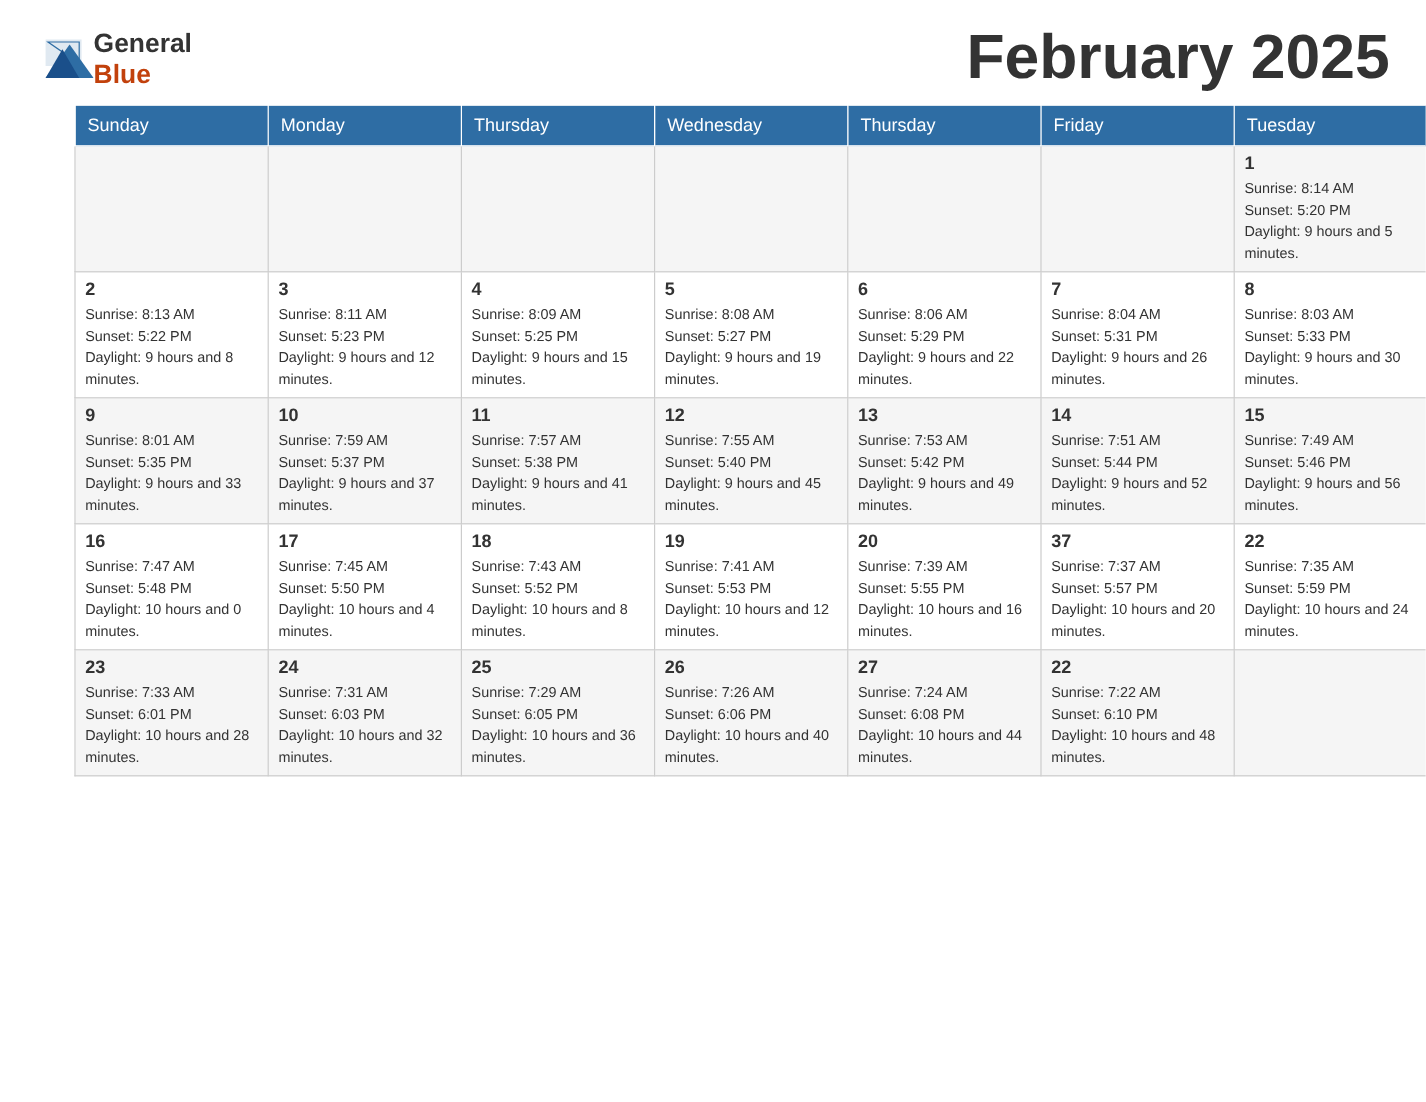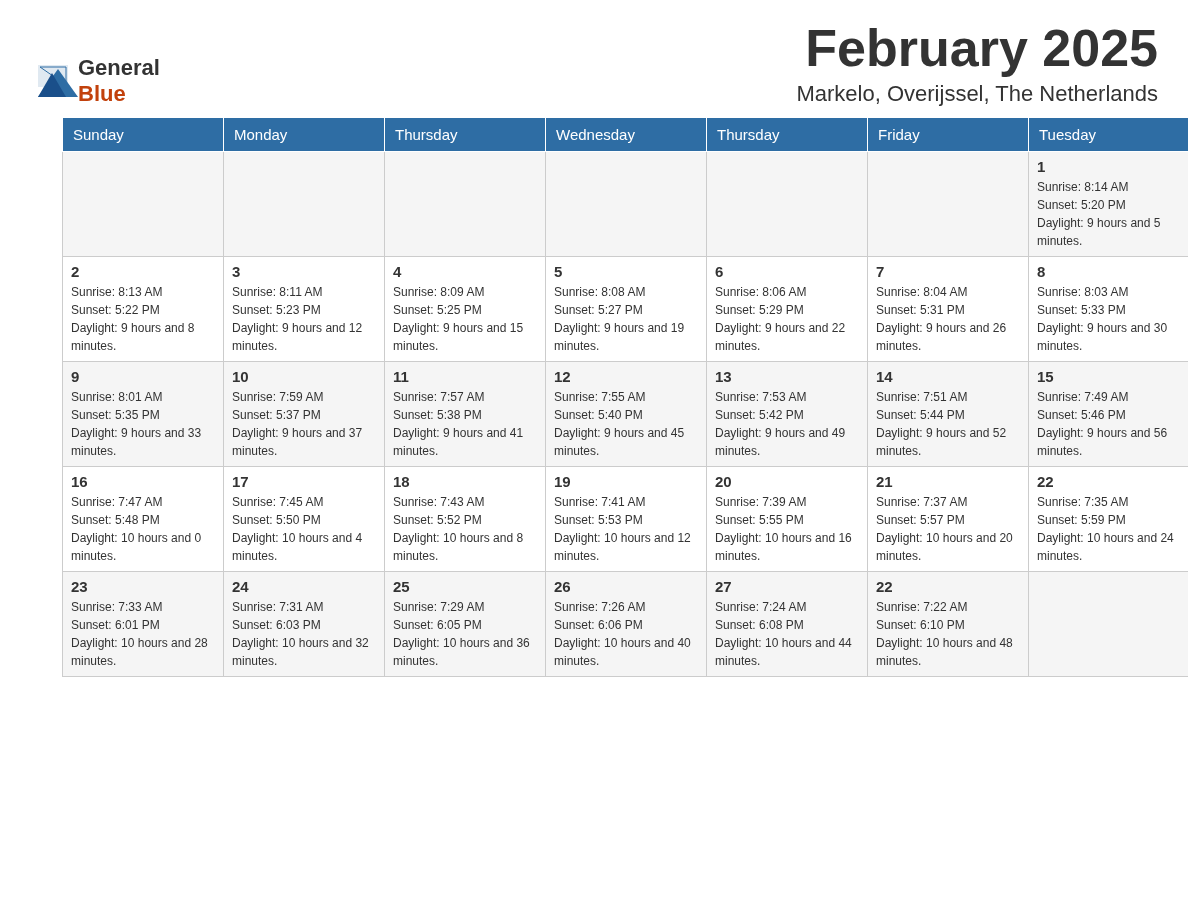--- a/index.html
+++ b/index.html
@@ -6,21 +6,21 @@
     body {
       font-family: Arial, sans-serif;
       background: #fff;
       padding: 20px 30px;
       width: 1188px;
       min-height: 918px;
     }
     .header {
       display: flex;
       justify-content: space-between;
-      align-items: flex-end;
+      align-items: center;
       margin-bottom: 10px;
     }
     .logo {
       display: flex;
       align-items: center;
       font-size: 22px;
       font-weight: bold;
       color: #333;
     }
     .logo-general { color: #333; }
@@ -103,21 +103,20 @@
       <polygon points="8,38 28,10 48,38" fill="#2e6da4"></polygon>
       <polygon points="8,38 22,14 36,38" fill="#1a4f8a"></polygon>
     </svg>
     <span>
       <span class="logo-general">General</span><br>
       <span class="logo-blue">Blue</span>
     </span>
   </div>
   <div class="title-block">
     <div class="month-title">February 2025</div>
-    <div class="location-title">Markelo, Overijssel, The Netherlands</div>
   </div>
 </div>
 
 <table class="calendar">
   <thead>
     <tr>
     <th>Sunday</th>
         <th>Monday</th>
         <th>Thursday</th>
         <th>Wednesday</th>
@@ -214,21 +213,21 @@
         </td>
         <td>
           <span class="day-number">19</span>
           <div class="day-info">Sunrise: 7:41 AM<br>Sunset: 5:53 PM<br>Daylight: 10 hours and 12 minutes.</div>
         </td>
         <td>
           <span class="day-number">20</span>
           <div class="day-info">Sunrise: 7:39 AM<br>Sunset: 5:55 PM<br>Daylight: 10 hours and 16 minutes.</div>
         </td>
         <td>
-          <span class="day-number">21</span>
+          <span class="day-number">37</span>
           <div class="day-info">Sunrise: 7:37 AM<br>Sunset: 5:57 PM<br>Daylight: 10 hours and 20 minutes.</div>
         </td>
         <td>
           <span class="day-number">22</span>
           <div class="day-info">Sunrise: 7:35 AM<br>Sunset: 5:59 PM<br>Daylight: 10 hours and 24 minutes.</div>
         </td>
       </tr>
       <tr>
         <td>
           <span class="day-number">23</span>

